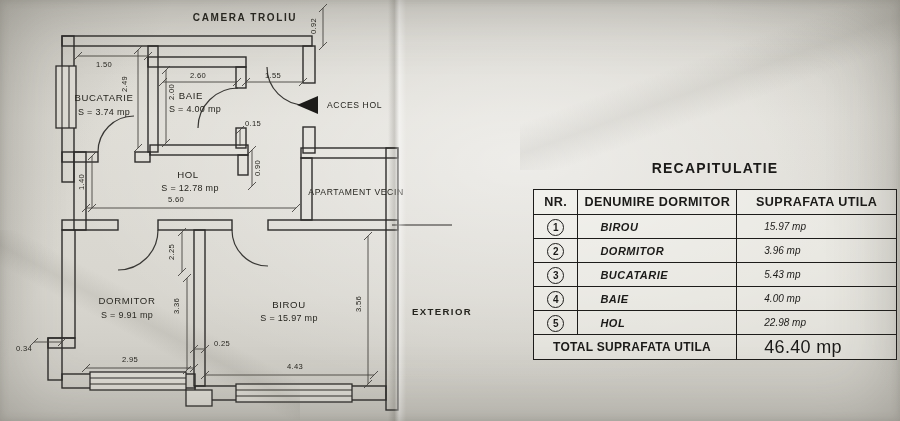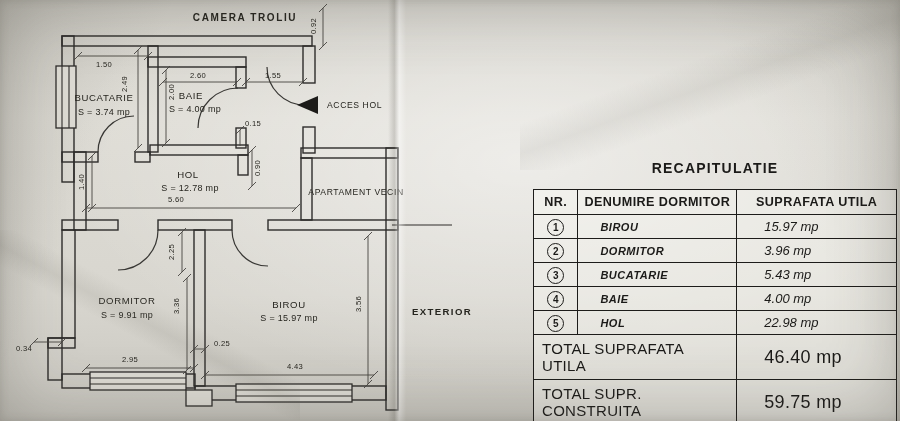--- a/index.html
+++ b/index.html
@@ -36,24 +36,24 @@
   .ext{font-size:9.6px;letter-spacing:1.4px;font-weight:bold;}
   .mid{text-anchor:middle;}
 
   .recap{position:absolute;left:533px;top:160px;width:364px;color:#1b1a18;}
   .recap-title{text-align:center;font-weight:bold;font-size:14px;letter-spacing:1.2px;margin-bottom:13px;}
   table.recap-table{border-collapse:collapse;width:100%;background:rgba(253,252,248,.38);}
   .recap-table th,.recap-table td{border:1.6px solid #1d1c1a;}
   .recap-table th{font-size:12.6px;font-weight:bold;letter-spacing:.4px;padding:5px 3px;text-align:center;}
   .c-nr{width:46px;text-align:center;height:21px;}
   .c-name{width:156px;font-size:11px;font-style:italic;font-weight:bold;letter-spacing:.5px;padding-left:22px;}
-  .c-val{width:154px;font-size:13px;font-style:italic;padding-left:27px;}
+  .c-val{width:154px;font-size:10px;font-style:italic;padding-left:27px;}
   .circ{display:inline-block;width:15px;height:15px;border:1.4px solid #1d1c1a;border-radius:50%;
         font-size:10px;line-height:15px;text-align:center;font-weight:bold;}
-  .t-label{font-size:15px;font-weight:normal;letter-spacing:.3px;padding:5px 8px;}
+  .t-label{font-size:12px;font-weight:bold;letter-spacing:.3px;padding:5px 19px;}
   .t-val{font-size:18px;padding-left:27px;letter-spacing:.3px;}
 </style>
 </head>
 <body>
 
 <div class="scene">
 
   <svg class="plan" width="500" height="421" viewBox="0 0 500 421" xmlns="http://www.w3.org/2000/svg">
 
     <g>
@@ -200,24 +200,20 @@
         </tr>
         <tr>
           <td class="c-nr"><span class="circ">5</span></td>
           <td class="c-name">HOL</td>
           <td class="c-val">22.98 mp</td>
         </tr>
         <tr>
           <td class="t-label" colspan="2">TOTAL SUPRAFATA UTILA</td>
           <td class="t-val">46.40 mp</td>
         </tr>
-        <tr>
-          <td class="t-label" colspan="2">TOTAL SUPR. CONSTRUITA</td>
-          <td class="t-val">59.75 mp</td>
-        </tr>
       </tbody>
     </table>
   </div>
 
   <div class="wrinkle-a"></div>
   <div class="wrinkle-b"></div>
   <div class="crease"></div>
   <div class="vignette"></div>
 </div>
 

